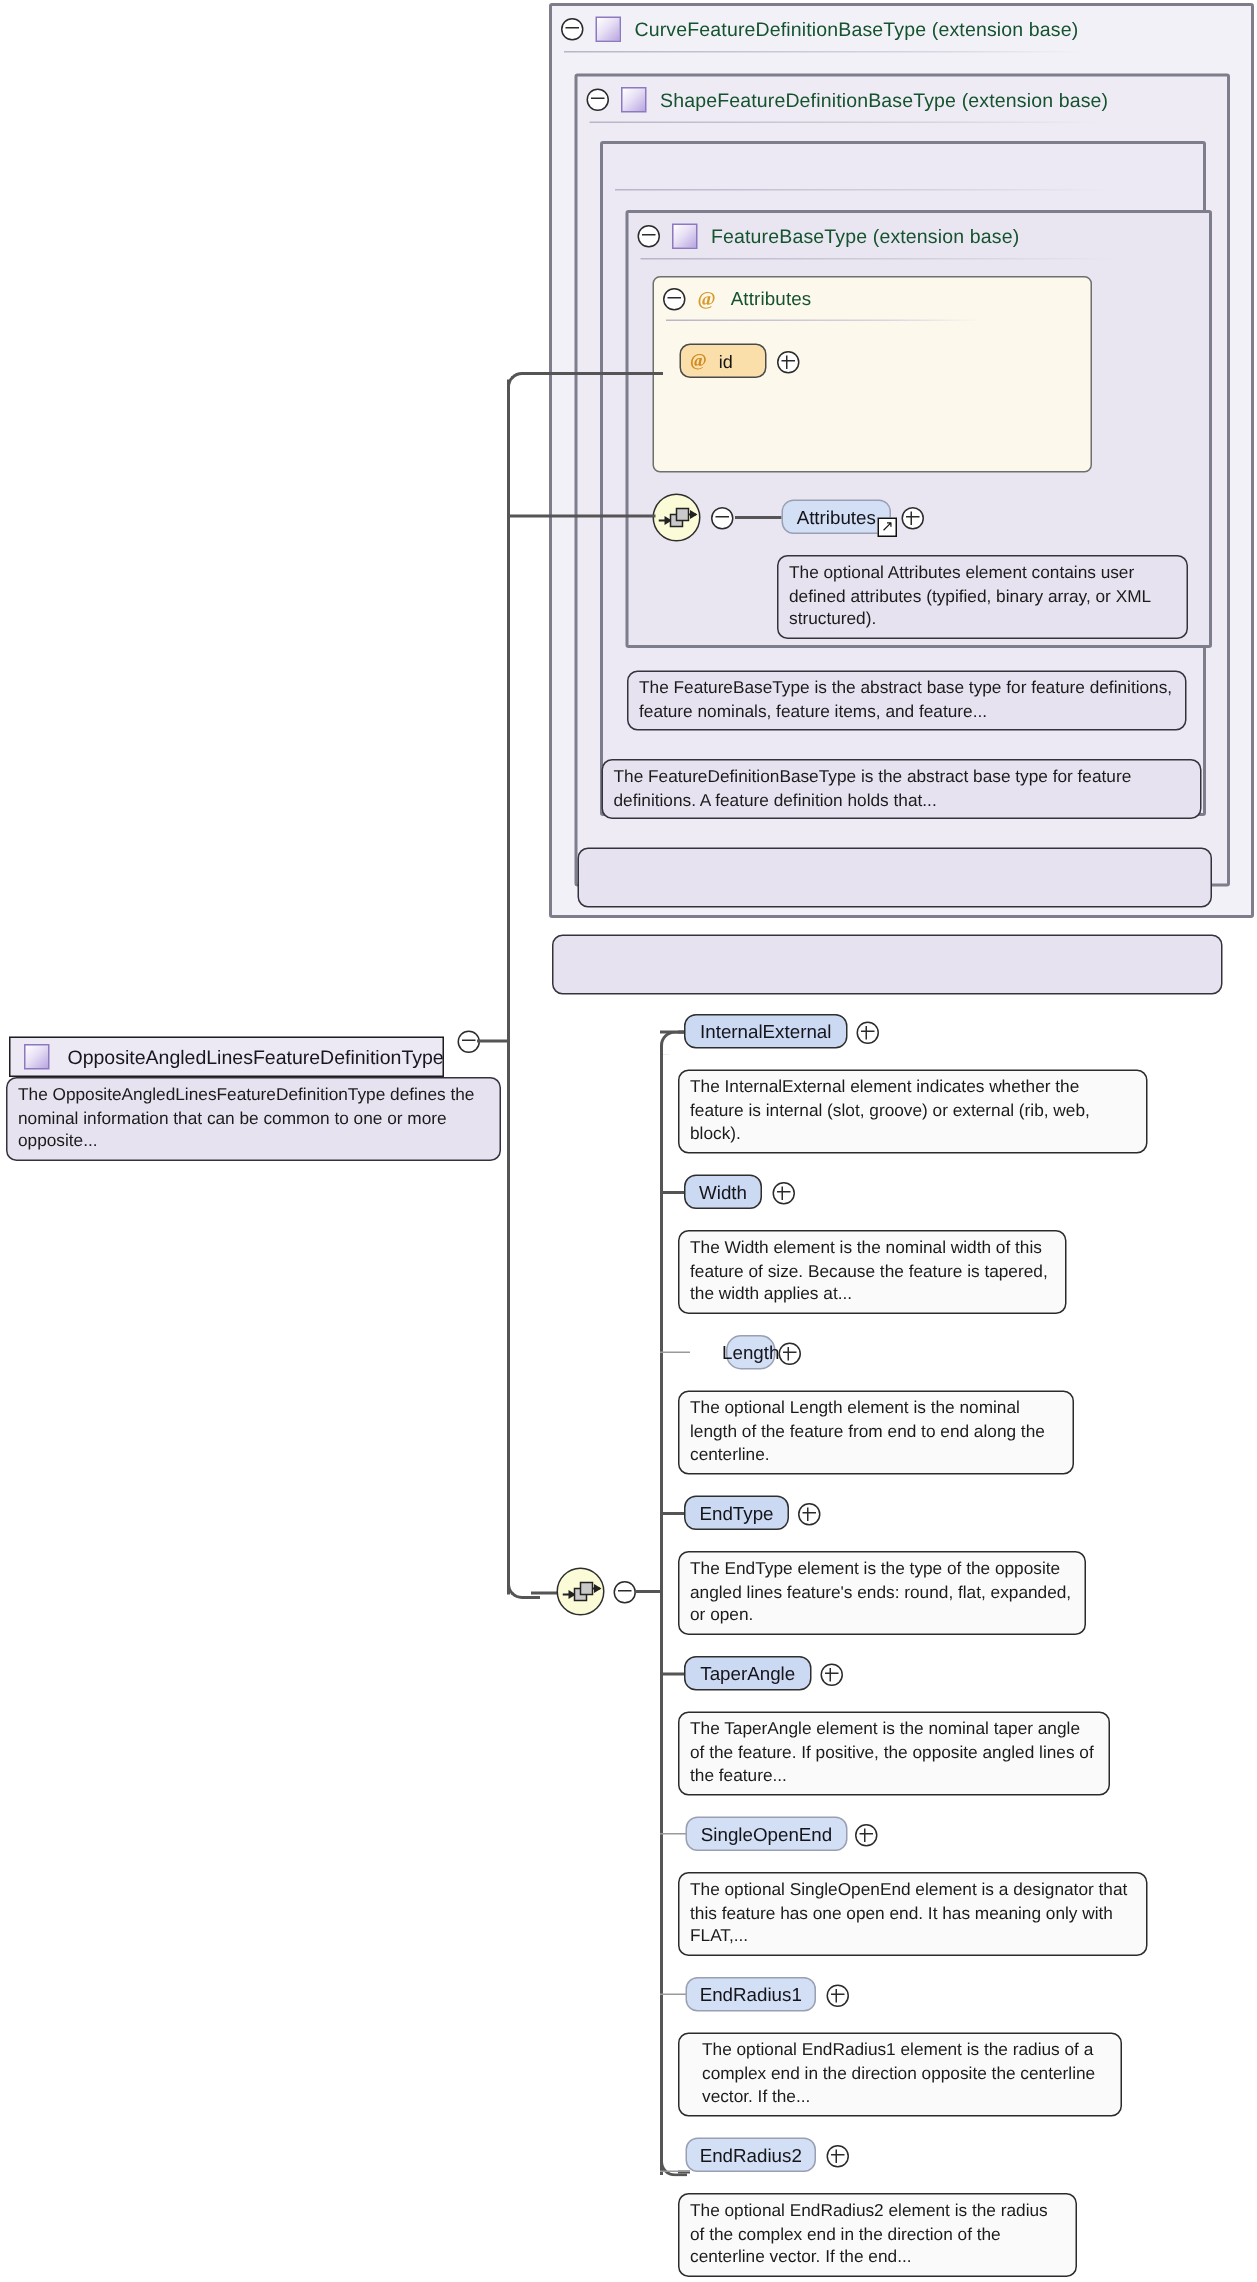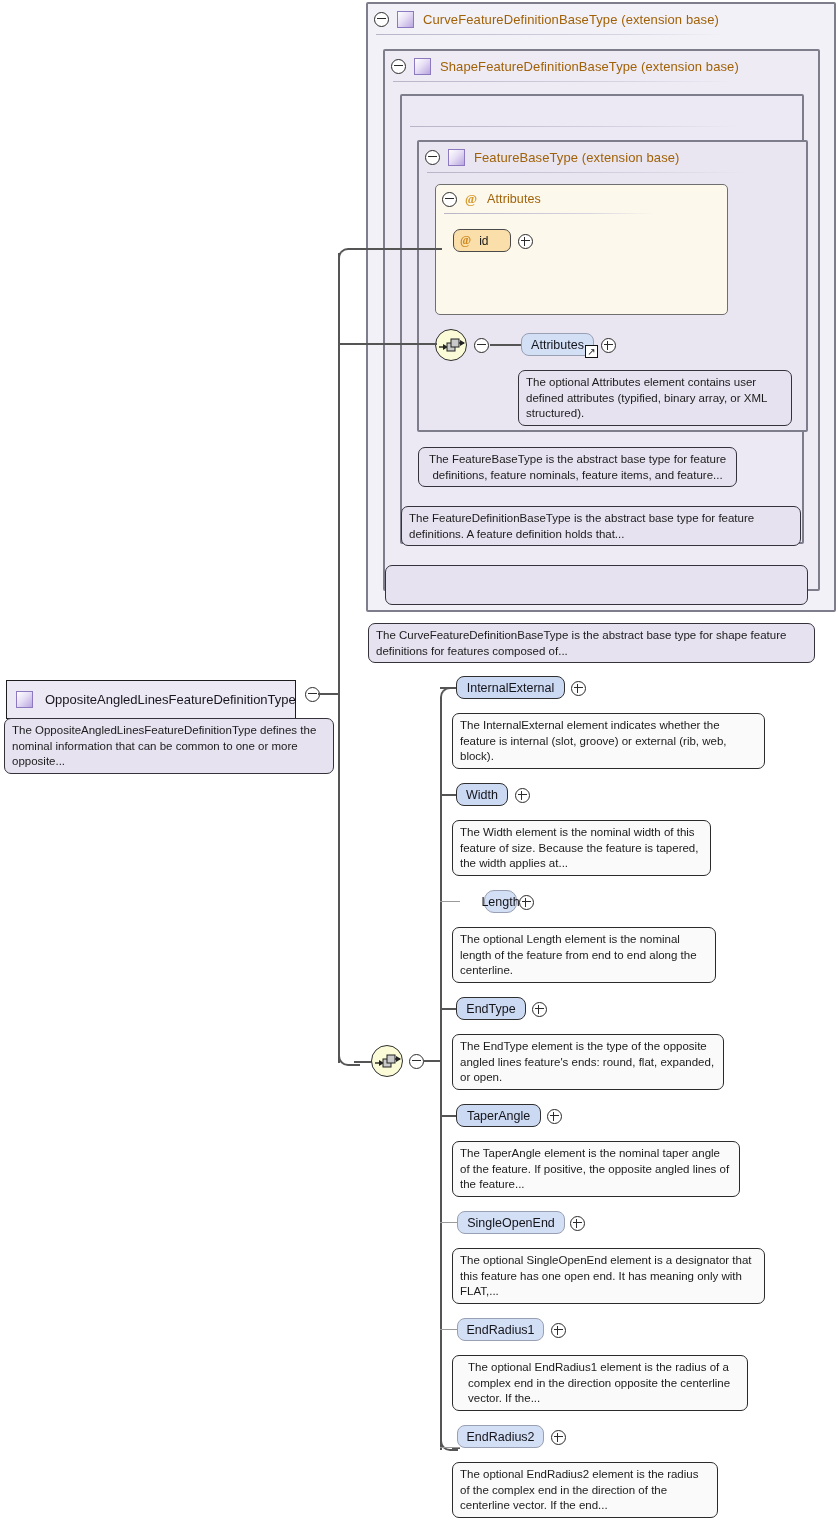--- a/index.html
+++ b/index.html
@@ -28,21 +28,21 @@
     position:absolute;
     left:0;top:0;
     height:30px;
     display:flex;align-items:center;
     padding-left:6px;
     box-sizing:border-box;
     white-space:nowrap;
   }
   .typehdr .hdrtext{
     font-size:13px;
-    color:#a16207;
+    color:#14532d;
     letter-spacing:0.1px;
   }
   .hdrline{
     position:absolute;
     height:1px;
     background:linear-gradient(to right,#b9b4c7,#d8d5e2 70%,rgba(216,213,226,0));
   }
 
   
   .toggle{
@@ -153,23 +153,24 @@
     transform:rotate(45deg);
   }
 
   
   .roottype{
     position:absolute;
     border:1.6px solid #1d1d1d;
     background:#ece8f4;
     box-sizing:border-box;
     display:flex;align-items:center;
-    height:39px;
+    height:27px;
     padding-left:5px;
     white-space:nowrap;
+    margin-top:11px;
   }
   .roottype .nm{font-size:13px;color:#18151d;margin-left:2px;}
 
   
   .ln{position:absolute;background:#555;}
   .lnh{height:2px;}
   .lnv{width:2px;}
   .curve{position:absolute;border:2px solid #555;background:none;}
   .curve.tl{border-right:none;border-bottom:none;border-top-left-radius:10px;}
   .curve.bl{border-right:none;border-top:none;border-bottom-left-radius:10px;}
@@ -250,37 +251,36 @@
   <div class="linkicon" style="left:585px;top:345px;">↗</div>
   <div style="position:absolute;left:601px;top:338px;">
     <span class="toggle plus"></span>
   </div>
 
   <div class="note purple" style="left:518px;top:370px;width:274px;height:56px;">
     <div class="tail"></div>
     <span>The optional Attributes element contains user defined attributes (typified, binary array, or XML structured).</span>
   </div>
 
-  <div class="note purple" style="left:418px;top:447px;width:319px;height:40px;text-align:center;">
+  <div class="note purple" style="left:418px;top:447px;width:373px;height:40px;">
     <div class="tail"></div>
     <span>The FeatureBaseType is the abstract base type for feature definitions, feature nominals, feature items, and feature...</span>
   </div>
 
   <div class="note purple" style="left:401px;top:506px;width:400px;height:40px;">
     <div class="tail"></div>
     <span>The FeatureDefinitionBaseType is the abstract base type for feature definitions. A feature definition holds that...</span>
   </div>
 
   <div class="note purple" style="left:385px;top:565px;width:423px;height:40px;">
     <div class="tail"></div>
   </div>
 
   <div class="note purple" style="left:368px;top:623px;width:447px;height:40px;">
     <div class="tail"></div>
-    <span>The CurveFeatureDefinitionBaseType is the abstract base type for shape feature definitions for features composed of...</span>
   </div>
 
   <div class="roottype" style="left:6px;top:680px;width:290px;">
     <span class="cticon" style="margin-left:4px;margin-right:10px;"></span>
     <span class="nm">OppositeAngledLinesFeatureDefinitionType</span>
   </div>
   <div style="position:absolute;left:305px;top:687px;">
     <span class="toggle"></span>
   </div>
 

